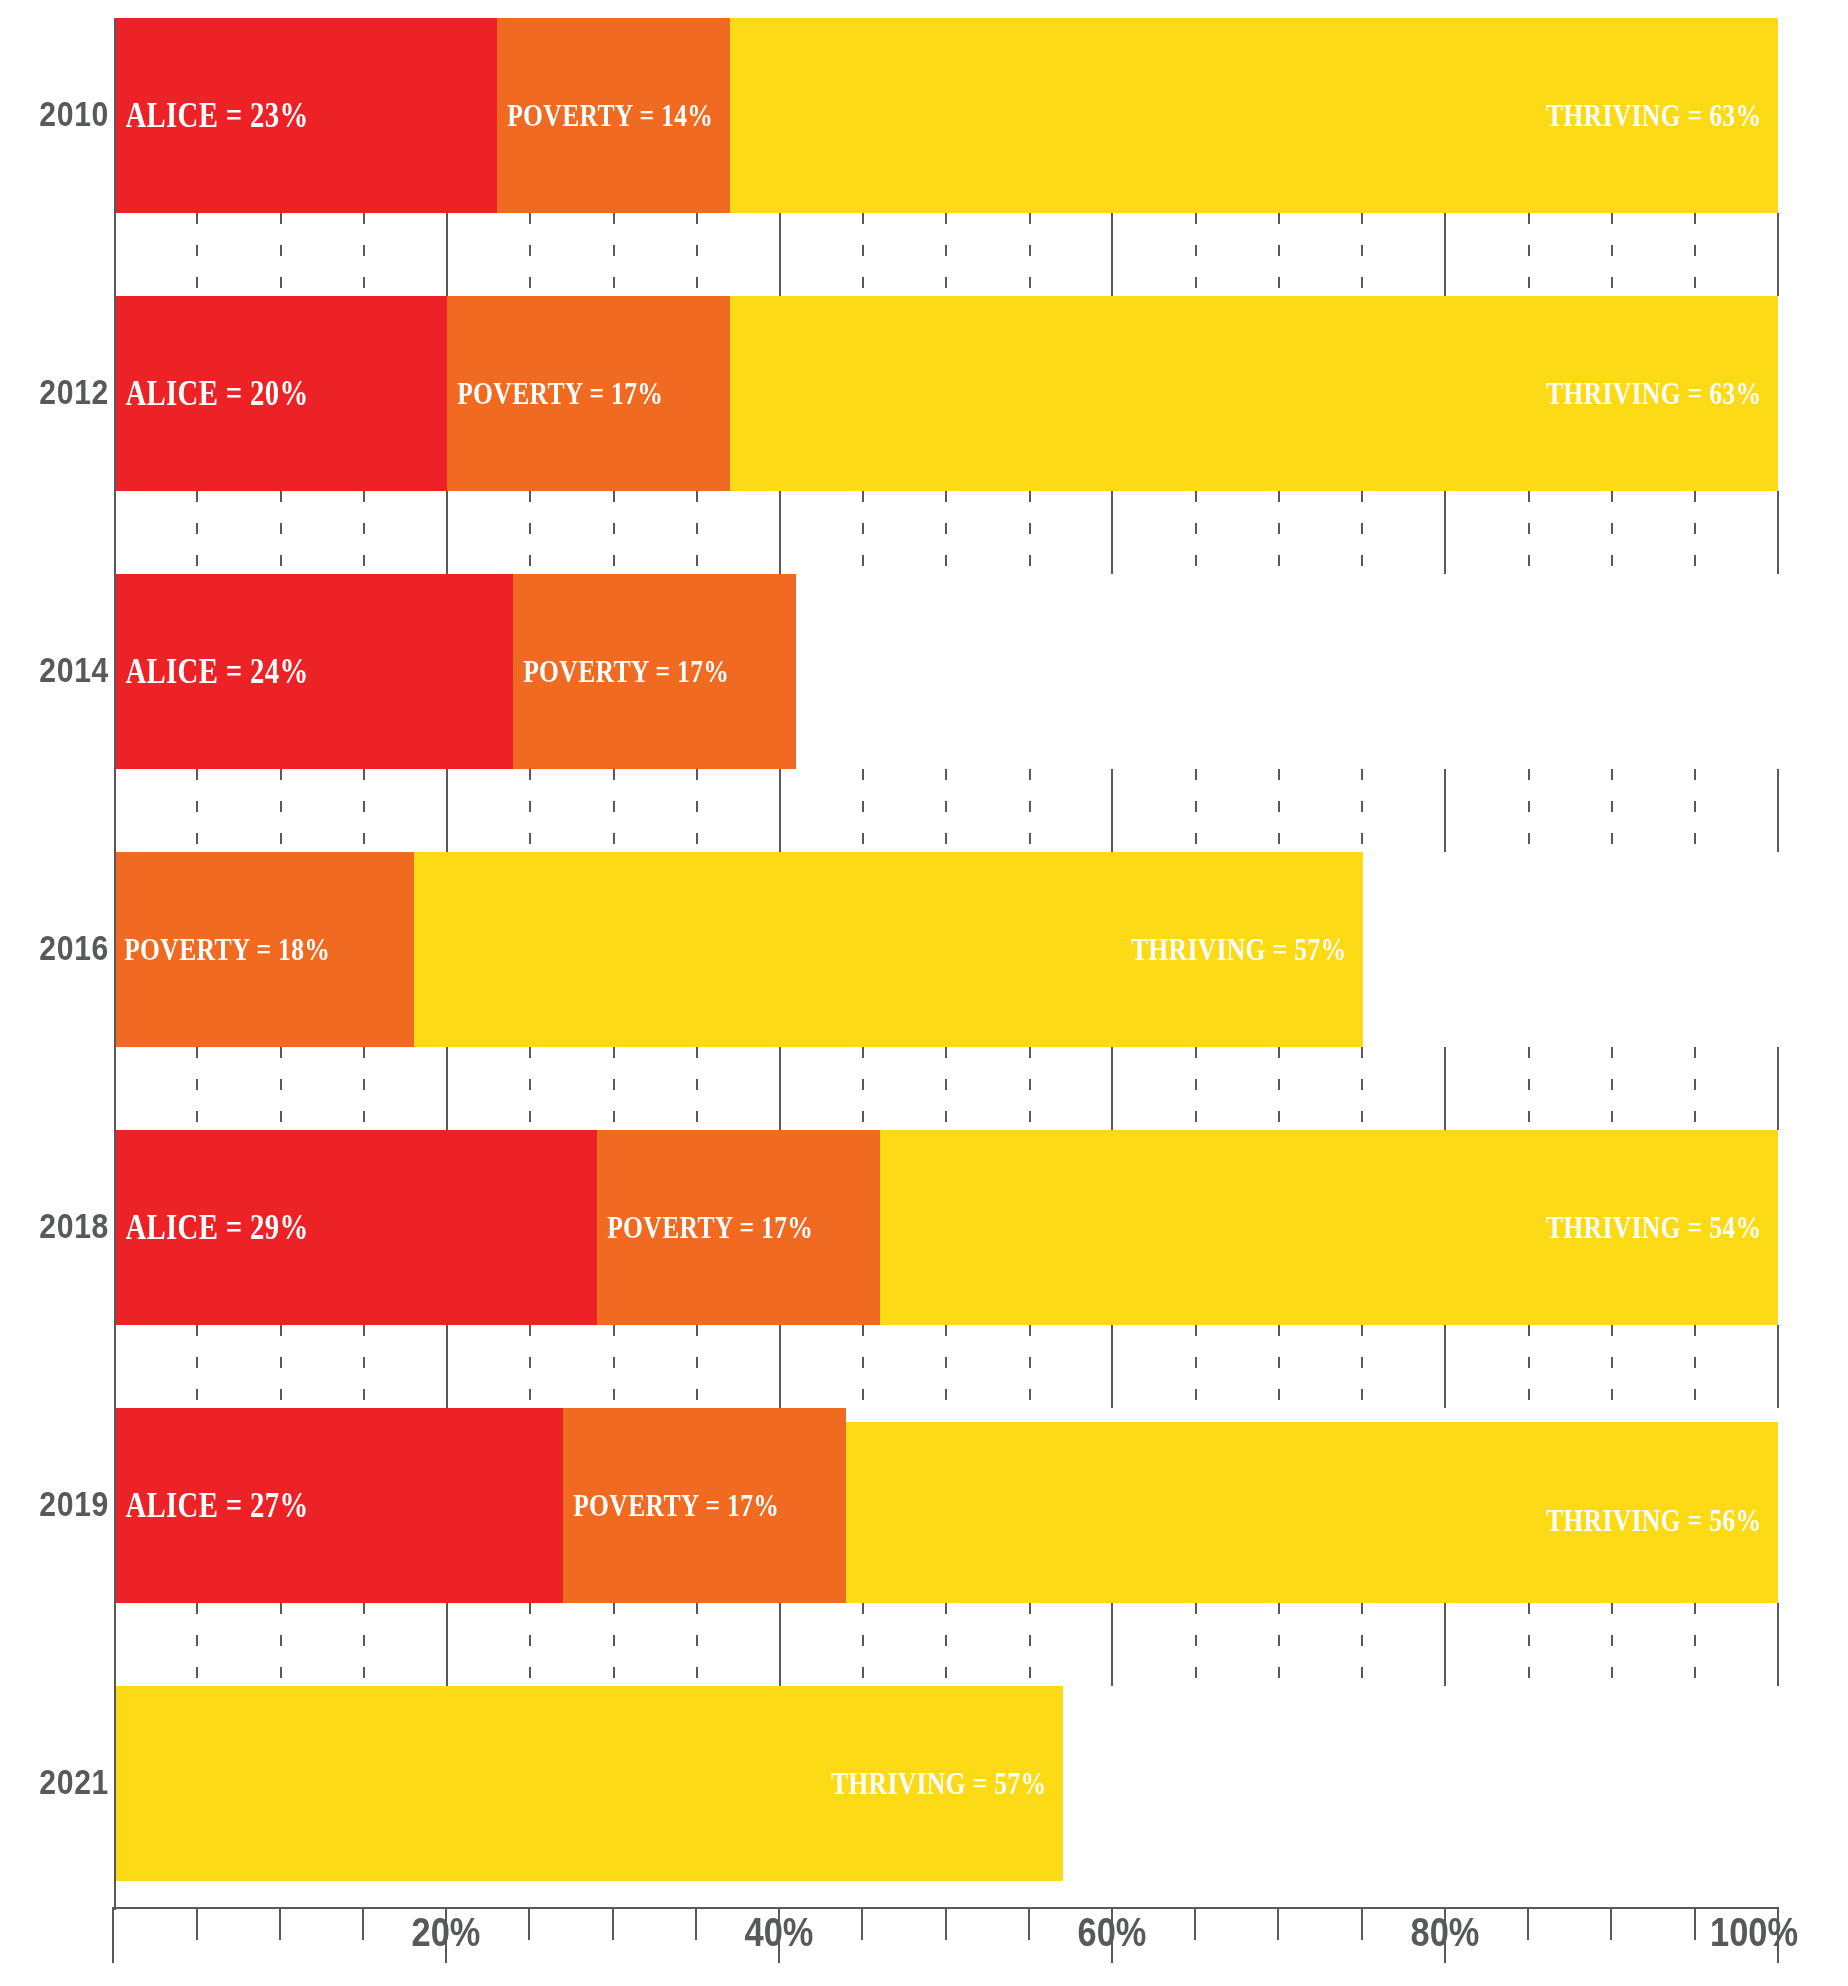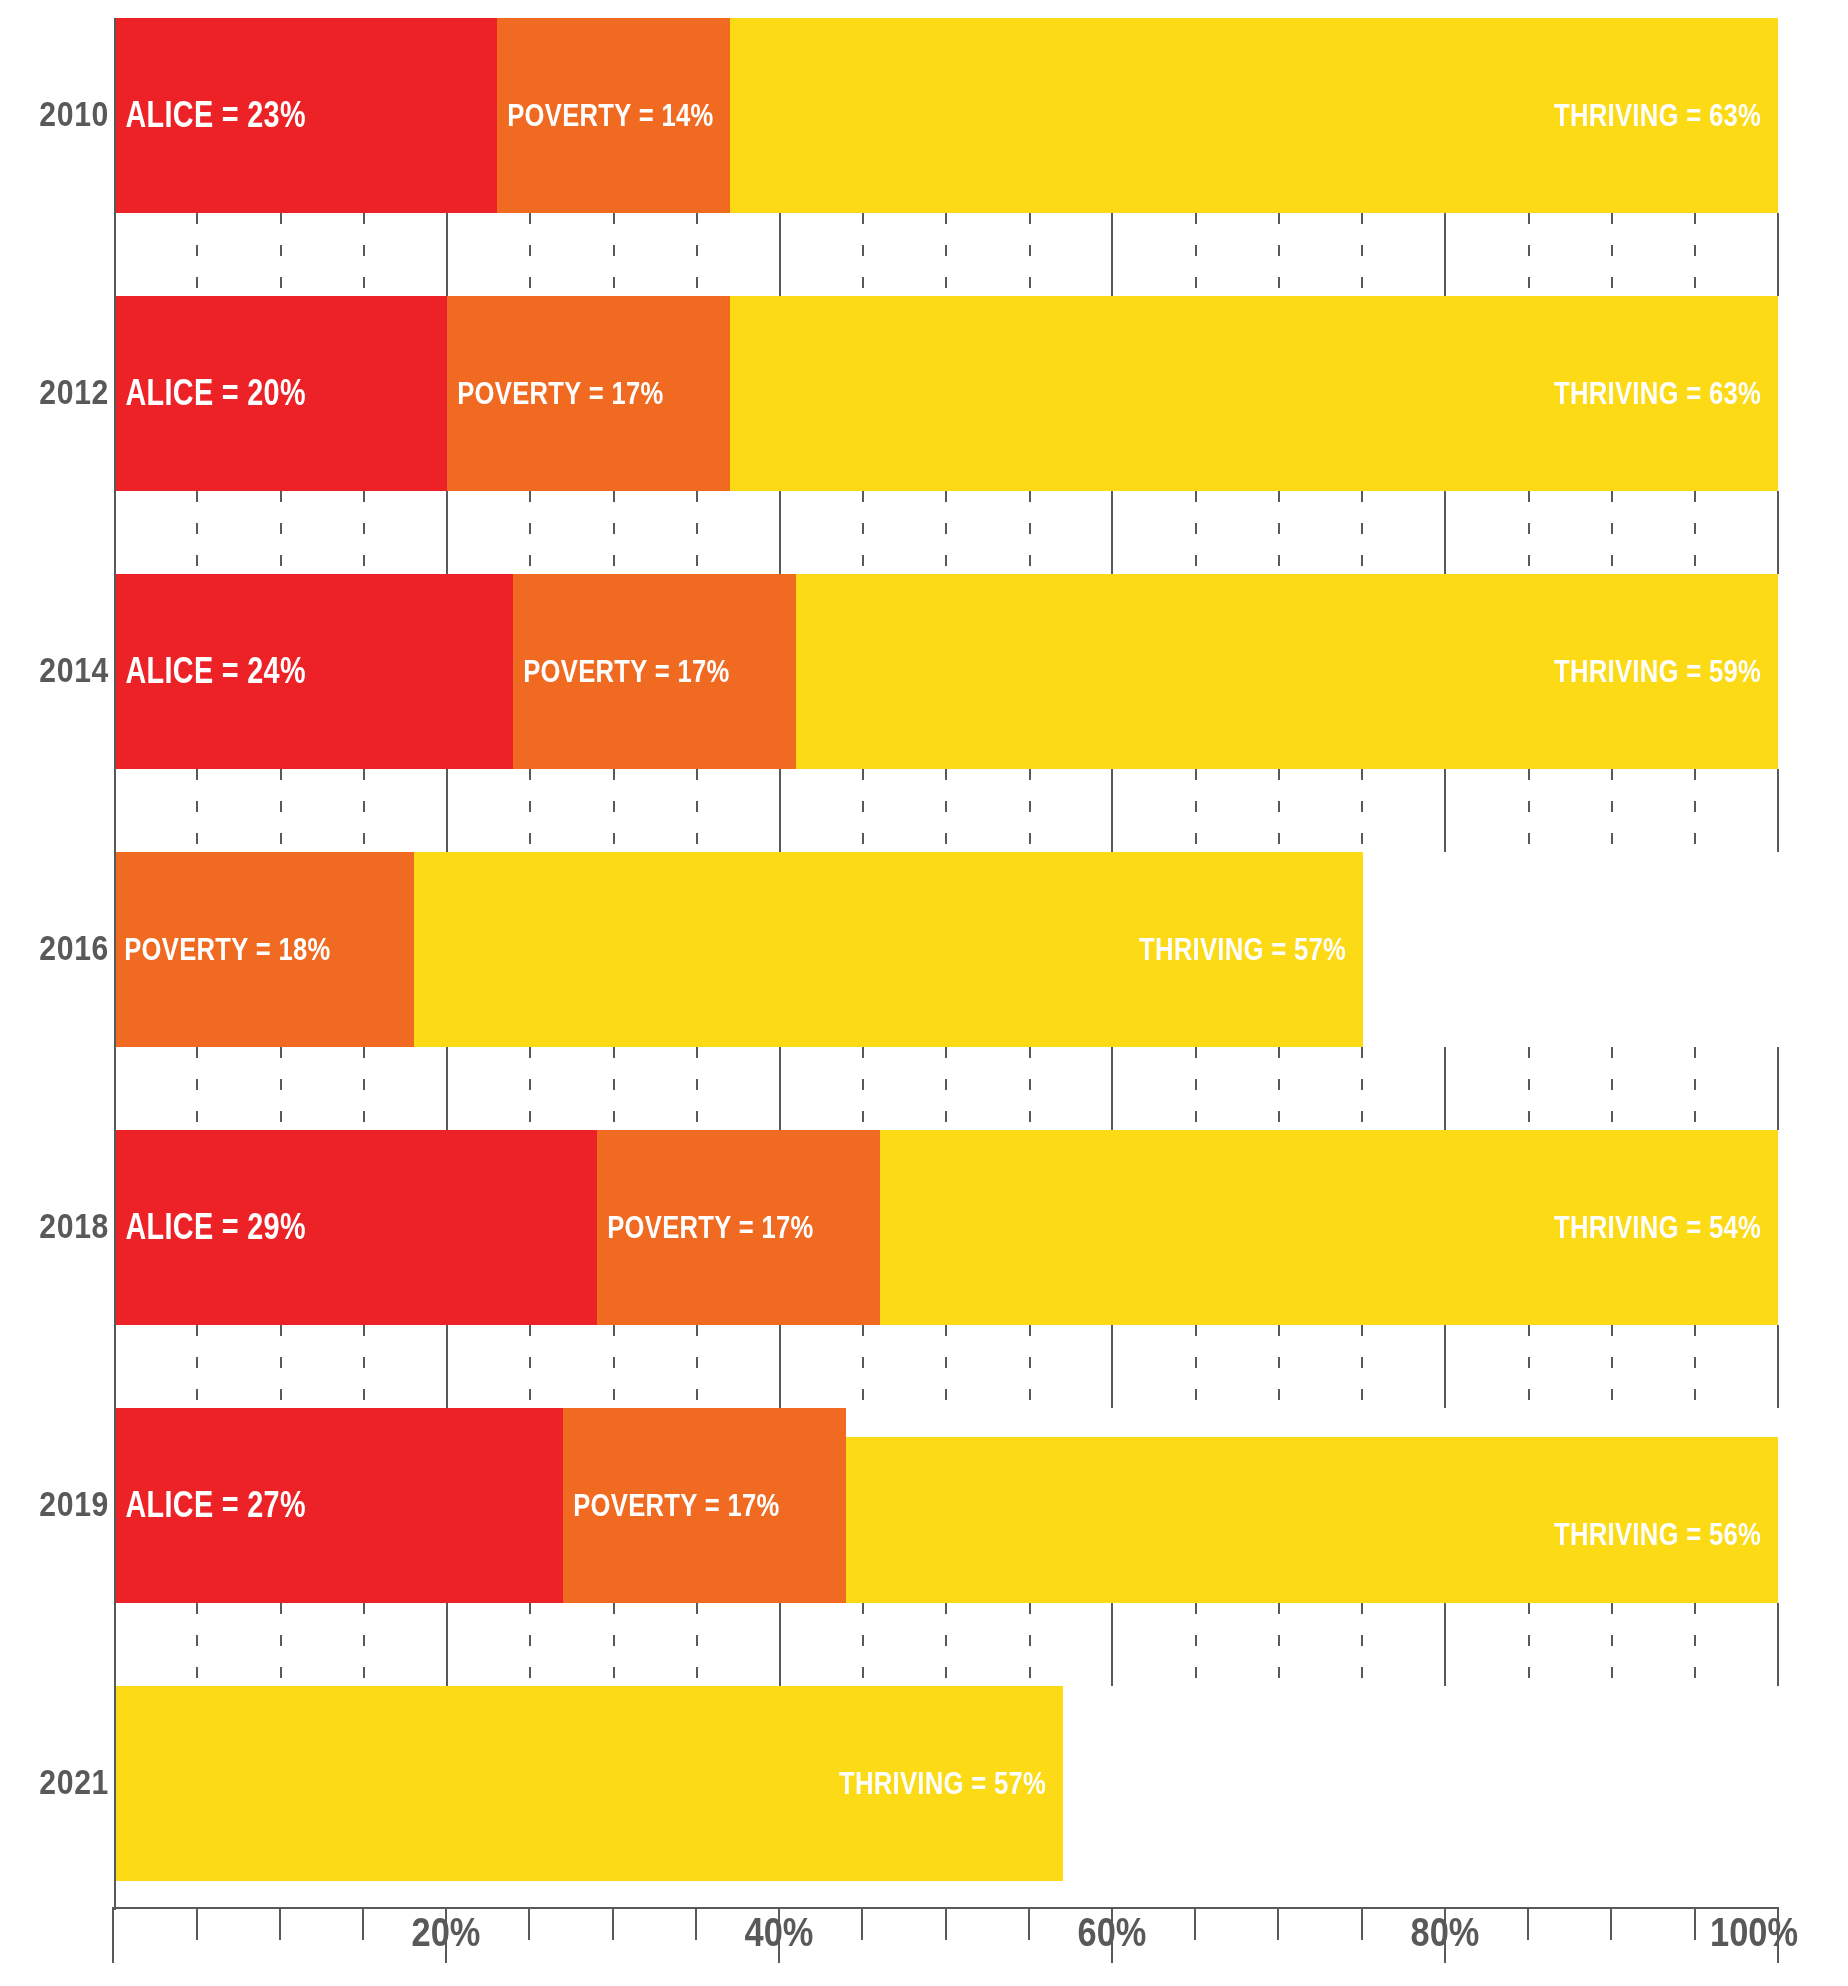--- a/index.html
+++ b/index.html
@@ -31,22 +31,23 @@
     width:1664px;
     height:1868px;
   }
 
   .barrow{
     position:relative;
     width:1664px;
     height:195px;
     display:flex;
     flex-direction:row;
-    align-items:flex-start;
+    align-items:center;
     box-sizing:border-box;
+    font-family:Liberation Serif, serif;
   }
 
   .gaprow{
     position:relative;
     width:1664px;
     height:83px;
     background:#ffffff;
     box-sizing:border-box;
   }
 
@@ -244,23 +245,20 @@
           <div class="gridminor" style="left: 1497px;"></div>
           <div class="gridminor" style="left: 1580px;"></div>
           <div class="gridmajor" style="left: 1663px;"></div>
         </div>
         <div class="barrow">
           <div class="seg seg-alice" style="width: 399px;">
             <span class="seglabel">ALICE = 24%</span>
           </div>
           <div class="seg seg-poverty" style="width: 283px;">
             <span class="seglabel">POVERTY = 17%</span>
-          </div>
-          <div class="seg seg-thriving" style="width: 982px;">
-            <span class="seglabel">THRIVING = 59%</span>
           </div>
         </div>
         <div class="gaprow">
           <div class="gridminor" style="left: 82px;"></div>
           <div class="gridminor" style="left: 166px;"></div>
           <div class="gridminor" style="left: 249px;"></div>
           <div class="gridmajor" style="left: 332px;"></div>
           <div class="gridminor" style="left: 415px;"></div>
           <div class="gridminor" style="left: 499px;"></div>
           <div class="gridminor" style="left: 582px;"></div>

